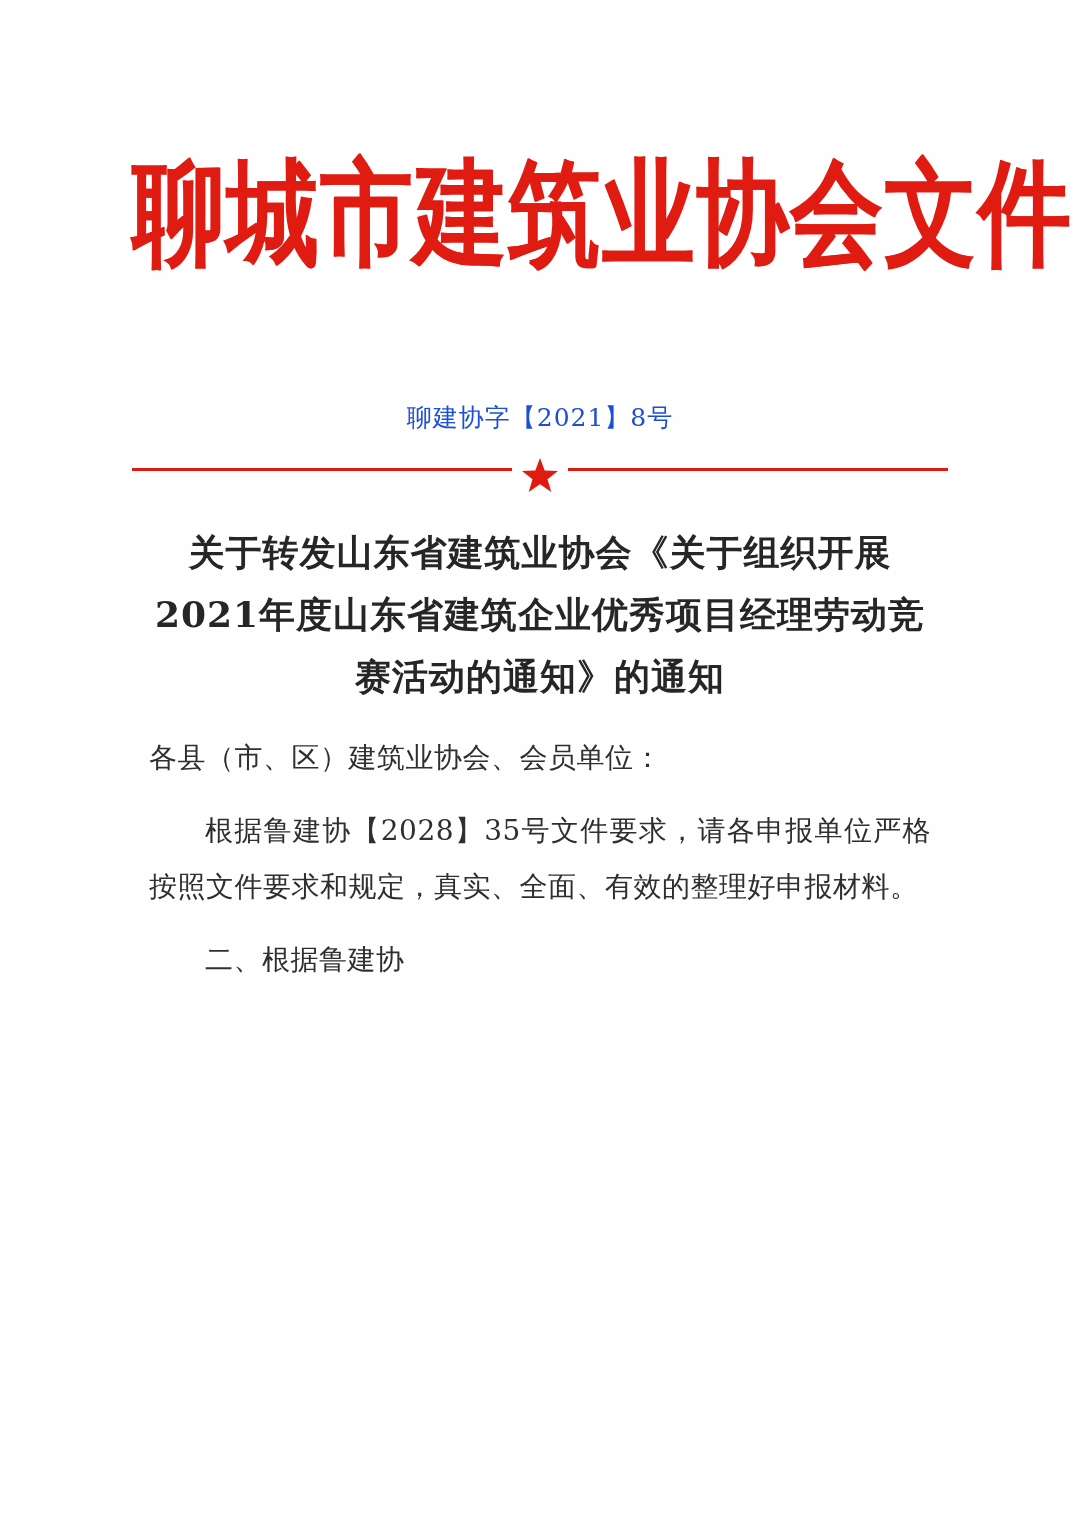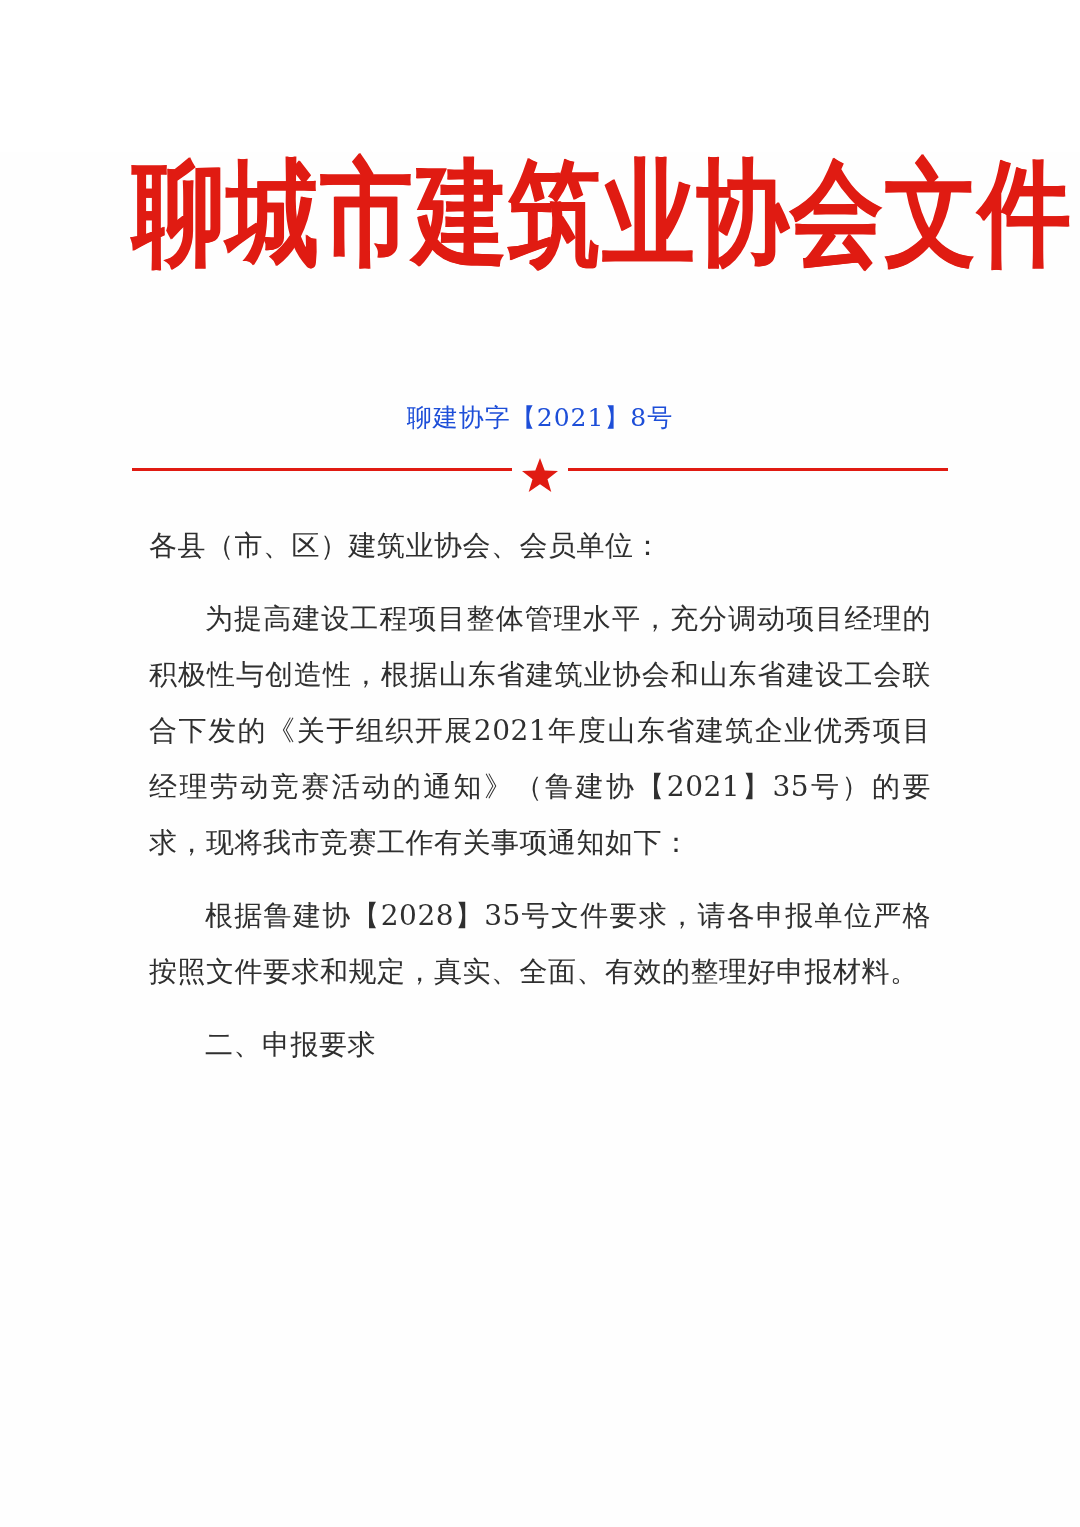--- a/index.html
+++ b/index.html
@@ -116,21 +116,21 @@
 
   <div class="red-rule-wrap">
     <div class="red-rule"></div>
     <div class="red-star">
       <svg width="40" height="40" viewBox="0 0 40 40" aria-hidden="true">
         <polygon points="20,2 24.7,14.6 38,14.9 27.5,23.2 31.3,36 20,28.2 8.7,36 12.5,23.2 2,14.9 15.3,14.6" fill="#e01b12"></polygon>
       </svg>
     </div>
   </div>
 
+  <div class="doc-title">关于转发山东省建筑业协会《关于组织开展2021年度山东省建筑企业优秀项目经理劳动竞赛活动的通知》的通知</div>
 
   <div class="body-text">
     <p class="para">各县（市、区）建筑业协会、会员单位：</p>
-    <p class="para indent">为提高建设工程项目整体管理水平，充分调动项目经理的积极性与创造性，根据山东省建筑业协会和山东省建设工会联合下发的《关于组织开展2021年度山东省建筑企业优秀项目经理劳动竞赛活动的通知》（鲁建协【2021】35号）的要求，现将我市竞赛工作有关事项通知如下：</p>
     <p class="para indent">根据鲁建协【2028】35号文件要求，请各申报单位严格按照文件要求和规定，真实、全面、有效的整理好申报材料。</p>
-    <p class="para indent">二、申报要求</p>
+    <p class="para indent">二、根据鲁建协</p>
   </div>
 
 </div>
 
 </body></html>

